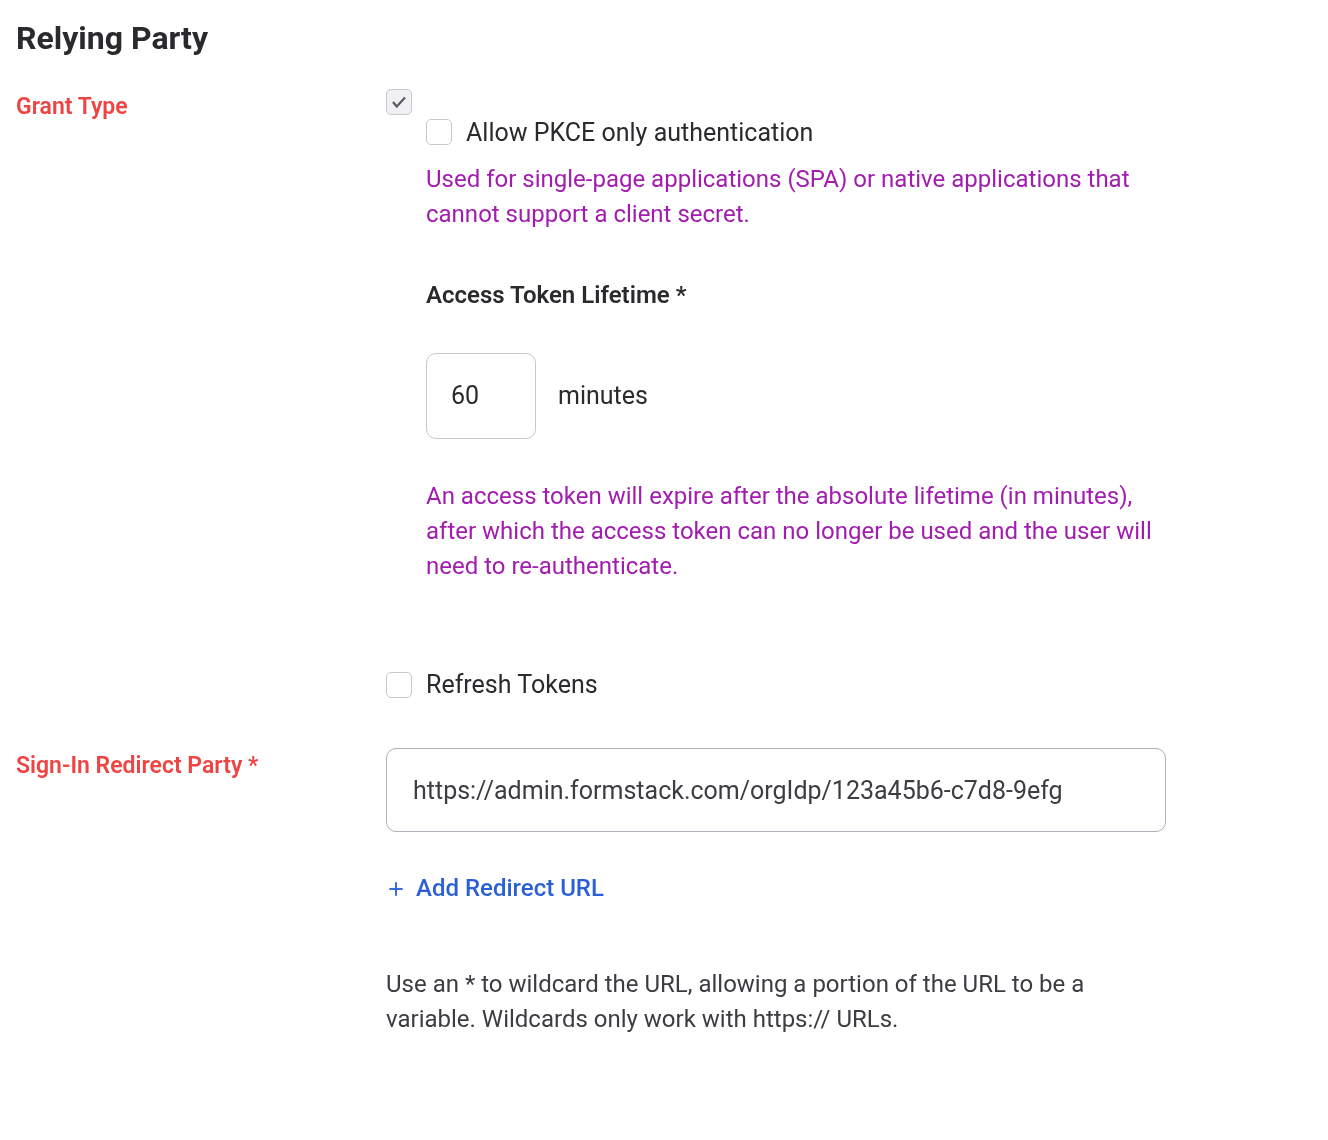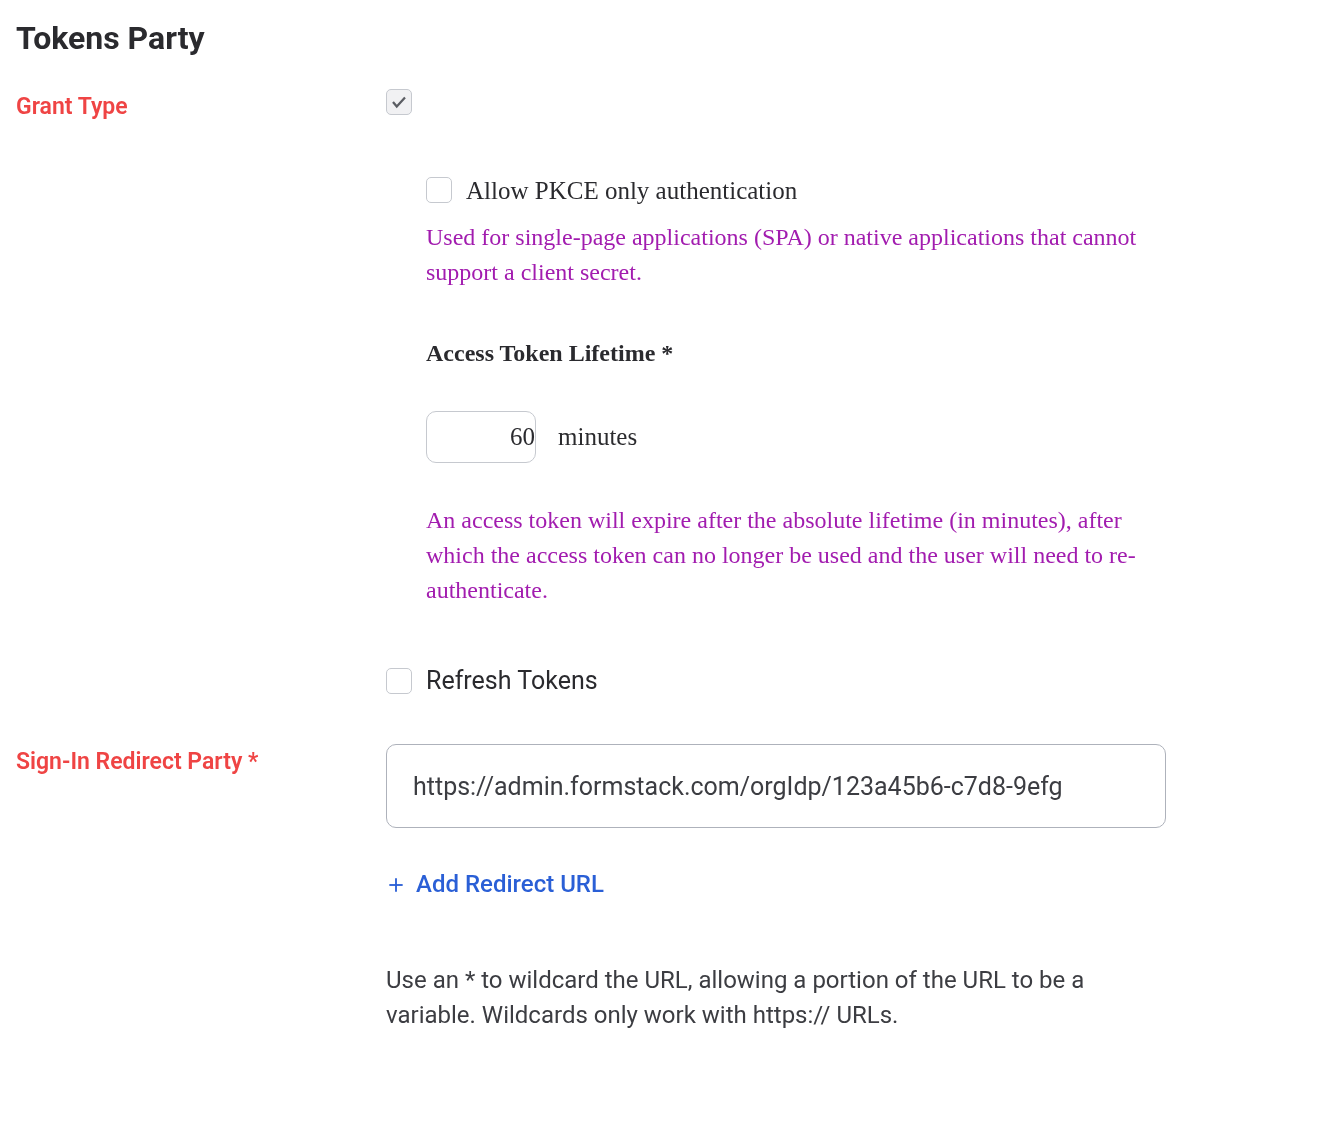--- a/index.html
+++ b/index.html
@@ -68,22 +68,20 @@
     }
     .checkbox-label {
       font-size: 25px;
       color: #4b4d52;
     }
     .checkbox-label.dark {
       color: #2a2a2e;
     }
     .indent-block {
       margin-left: 40px;
-      margin-top: 58px;
-      font-family: Liberation Serif, serif;
     }
     .help-text {
       color: #a21caf;
       font-size: 24px;
       margin-top: 12px;
       line-height: 1.45;
     }
     .field-title {
       font-size: 24px;
       font-weight: 600;
@@ -91,35 +89,35 @@
       margin-top: 48px;
     }
     .lifetime-row {
       display: flex;
       align-items: center;
       gap: 22px;
       margin-top: 40px;
     }
     .number-input {
       width: 110px;
-      height: 52px;
+      height: 86px;
       border: 1.5px solid #c6c9cf;
       border-radius: 10px;
       font-size: 25px;
       color: #2a2a2e;
-      text-align: right;
+      text-align: left;
       font-family: inherit;
       padding-left: 24px;
     }
     .unit-label {
       font-size: 25px;
       color: #2b2b2e;
     }
     .refresh-row {
-      margin-top: 56px;
+      margin-top: 84px;
     }
     .url-input {
       width: 100%;
       height: 84px;
       border: 1.5px solid #aeb2bb;
       border-radius: 10px;
       padding: 0 26px;
       font-size: 25px;
       color: #3c3d42;
       font-family: inherit;
@@ -156,21 +154,21 @@
     .redirect-help p + p {
       margin-top: 30px;
     }
     .signin-row {
       margin-top: 46px;
     }
   </style>
 </head>
 <body>
 
-<h1 class="section-title">Tokens Party</h1>
+<h1 class="section-title">Relying Party</h1>
 
 <div class="form-row">
   <div class="label-col">Grant Type</div>
   <div class="field-col">
     <div class="checkbox-row">
       <span class="checkbox checked">
         <svg viewBox="0 0 24 24">
             <polyline points="4 12 9 18 20 6"></polyline>
           </svg>
       </span>

